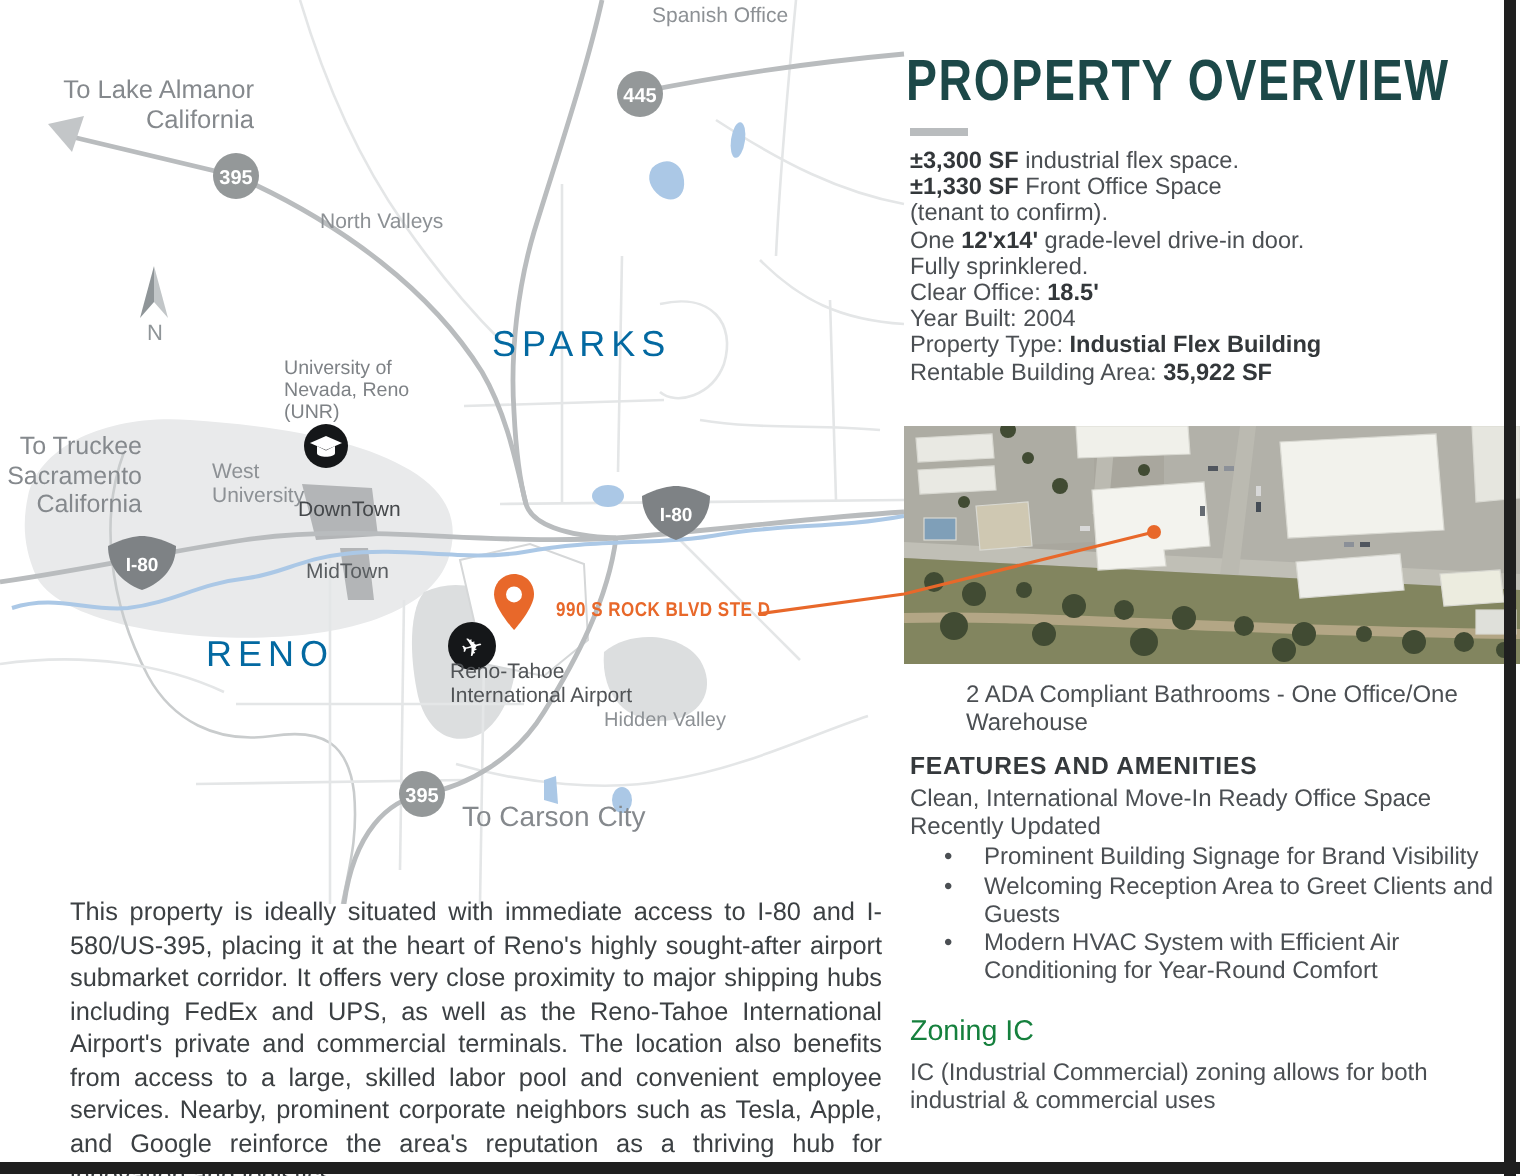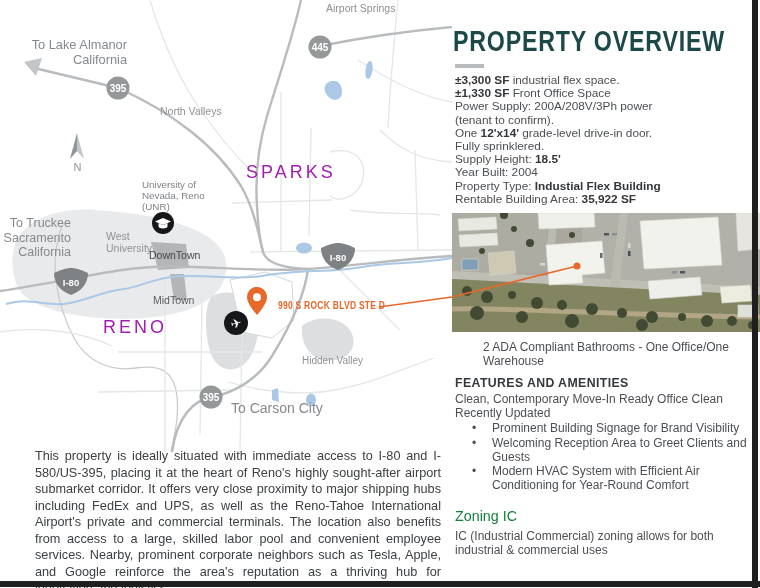--- a/index.html
+++ b/index.html
@@ -4,21 +4,21 @@
 <style>
   * { margin:0; padding:0; box-sizing:border-box; }
   html,body { background:#ffffff; }
   body { font-family:"Liberation Sans","DejaVu Sans",sans-serif; }
   #stage { position:relative; width:760px; height:588px; background:#fff; overflow:hidden; }
 
   .abs { position:absolute; }
 
   
   .mlabel { position:absolute; color:#8d9195; font-size:10.5px; line-height:1.12; white-space:nowrap; }
-  .mlabel.big { color:#a21caf; font-size:18px; letter-spacing:3px; }
+  .mlabel.big { color:#0369a1; font-size:18px; letter-spacing:3px; }
   .mlabel.dest { color:#85898d; font-size:12.8px; line-height:1.16; }
   .mlabel.right { text-align:right; }
   .mlabel.dark { color:#45484b;text-align:right; }
   .mlabel.mid { color:#5a5e61; }
 
   .marker-label { position:absolute; left:278px; top:300px; color:#e8682a; font-weight:bold;
                   font-size:10px; letter-spacing:.3px; transform:scaleX(.85); transform-origin:left top; white-space:nowrap; }
 
   
   .ov-title { position:absolute; left:453px; top:25px; color:#1c4848; font-weight:bold;
@@ -146,21 +146,21 @@
       <circle cx="236" cy="323" r="12" fill="#151719"></circle>
       <text x="236" y="328" text-anchor="middle" font-size="13" fill="#ffffff" transform="rotate(-15 236 323)">✈</text>
     </g>
 
     <g transform="translate(247,287)">
       <path d="M10,0 C4.4,0 0,4.4 0,10.2 C0,17 10,28 10,28 C10,28 20,17 20,10.2 C20,4.4 15.6,0 10,0 Z" fill="#E8682A"></path>
       <circle cx="10" cy="10.2" r="4" fill="#ffffff"></circle>
     </g>
   </svg>
 
-  <div class="mlabel" style="left:326px;top:3px">Airport Springs</div>
+  <div class="mlabel" style="left:326px;top:3px">Spanish Office</div>
 
   <div class="mlabel dest right" style="left:30px;top:38px;width:97px">
     <div>To Lake Almanor</div>
     <div>California</div>
   </div>
 
   <div class="mlabel" style="left:160px;top:106px">North Valleys</div>
 
   <div class="mlabel" style="left:71px;top:161px;width:13px;text-align:center;color:#8f9598;font-size:11px">N</div>
 
@@ -178,41 +178,44 @@
     <div>California</div>
   </div>
 
   <div class="mlabel" style="left:106px;top:230px;line-height:12px">
     <div>West</div>
     <div>University</div>
   </div>
 
 
   <div class="mlabel dark" style="left:149px;top:250px">DownTown</div>
-  <div class="mlabel mid" style="left:153px;top:295px">MidTown</div>
+  <div class="mlabel mid" style="left:153px;top:281px">MidTown</div>
 
   <div class="marker-label">990 S ROCK BLVD STE D</div>
 
   <div class="mlabel big" style="left:103px;top:317px">RENO</div>
 
+  <div class="mlabel" style="left:225px;top:331px;line-height:11.5px;color:#505356">
+    <div>Reno-Tahoe</div>
+    <div>International Airport</div>
+  </div>
 
   <div class="mlabel" style="left:302px;top:355px;font-size:10px">Hidden Valley</div>
   <div class="mlabel dest" style="left:231px;top:400px;font-size:14px">To Carson City</div>
 
   <div class="ov-title">PROPERTY OVERVIEW</div>
   <div class="ov-dash"></div>
 
   <div class="details">
       <div><b>±3,300 SF</b><span> industrial flex space.</span></div>
       <div><b>±1,330 SF</b><span> Front Office Space</span></div>
-      <div><span>Power Supply: 200A/208V/3Ph power</span></div>
       <div><span>(tenant to confirm).</span></div>
       <div><span>One </span><b>12'x14'</b><span> grade-level drive-in door.</span></div>
       <div><span>Fully sprinklered.</span></div>
-      <div><span>Supply Height: </span><b>18.5'</b></div>
+      <div><span>Clear Office: </span><b>18.5'</b></div>
       <div><span>Year Built: 2004</span></div>
       <div><span>Property Type: </span><b>Industial Flex Building</b></div>
       <div><span>Rentable Building Area: </span><b>35,922 SF</b></div>
     </div>
 
   <svg class="abs" style="left:452px;top:213px" width="308" height="119" viewBox="0 0 308 119">
     <rect x="0" y="0" width="308" height="119" fill="#a9a79e"></rect>
     <rect x="130" y="0" width="178" height="95" fill="#b2b1a9"></rect>
     <polygon points="0,0 95,0 95,58 0,62" fill="#adaca3"></polygon>
 
@@ -267,21 +270,21 @@
       <rect x="220" y="58" width="5" height="2.5" fill="#8b9098"></rect>
         <rect x="228" y="58" width="5" height="2.5" fill="#50565e"></rect>
       <rect x="88" y="50" width="5" height="2.5" fill="#d8d8d8"></rect>
         <rect x="148" y="40" width="2.5" height="5" fill="#656b72"></rect>
     </g>
   </svg>
 
   <div class="ada-note">2 ADA Compliant Bathrooms - One Office/One Warehouse</div>
 
   <div class="feat-header">FEATURES AND AMENITIES</div>
-  <div class="feat-intro">Clean, Contemporary Move-In Ready Office Clean Recently Updated</div>
+  <div class="feat-intro">Clean, International Move-In Ready Office Space Recently Updated</div>
   <ul class="feat-list">
       <li>Prominent Building Signage for Brand Visibility</li>
       <li>Welcoming Reception Area to Greet Clients and Guests</li>
       <li>Modern HVAC System with Efficient Air Conditioning for Year-Round Comfort</li>
     </ul>
 
   <div class="zoning-title">Zoning IC</div>
   <div class="zoning-text">IC (Industrial Commercial) zoning allows for both industrial &amp; commercial uses</div>
 
   <div class="description">This property is ideally situated with immediate access to I-80 and I-580/US-395, placing it at the heart of Reno's highly sought-after airport submarket corridor. It offers very close proximity to major shipping hubs including FedEx and UPS, as well as the Reno-Tahoe International Airport's private and commercial terminals. The location also benefits from access to a large, skilled labor pool and convenient employee services. Nearby, prominent corporate neighbors such as Tesla, Apple, and Google reinforce the area's reputation as a thriving hub for innovation and logistics.</div>

